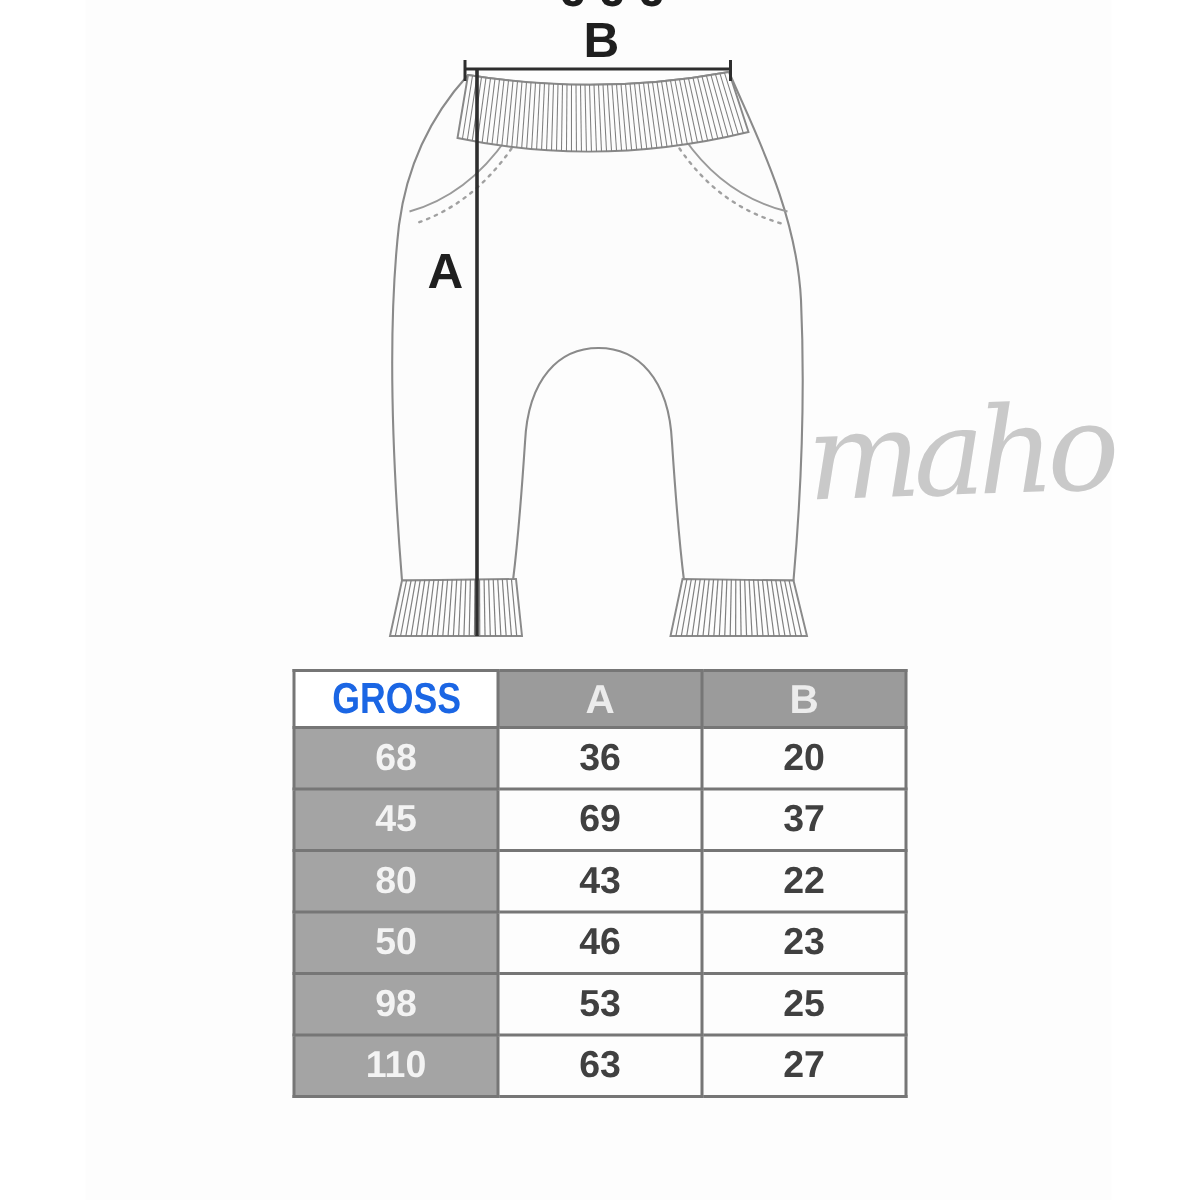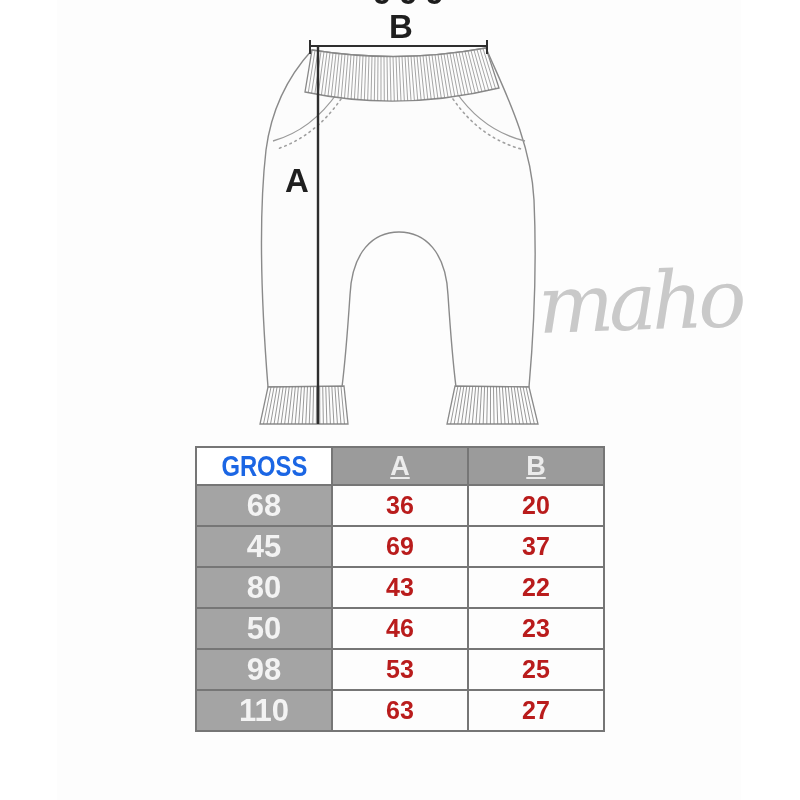--- a/index.html
+++ b/index.html
@@ -42,30 +42,30 @@
   table.size-table {
     position: absolute; left: 195px; top: 446px; width: 410px;
     border-collapse: collapse; table-layout: fixed;
   }
   .size-table td {
     border: 2px solid #767676;
     text-align: center; vertical-align: middle;
     height: 39px; padding: 0;
     font-weight: bold;
   }
-  .size-table tr.hdr td { height: 36px; text-decoration: underline; }
+  .size-table tr.hdr td { height: 36px; }
   .cell-gross { background: #ffffff; }
   .cell-gross span {
     display: inline-block; color: #1b66e4;
     font-size: 29px; font-weight: bold;
     transform: scaleX(0.82); letter-spacing: 0px;
   }
   .cell-hdr  { background: #9b9b9b; color: #ececec; font-size: 27px; }
-  .cell-size { background: #a4a4a4; color: #f3f3f3; font-size: 31px; }
-  .cell-val  { background: #fdfdfd; color: #b91c1c; font-size: 25px; }
+  .cell-size { background: #a4a4a4; color: #f3f3f3; font-size: 25px; }
+  .cell-val  { background: #fdfdfd; color: #404040; font-size: 25px; }
 </style>
 </head>
 <body>
 
 <div class="photo-area"></div>
 
 <div class="top-fragment">
   <span>JJJ</span>
 </div>
 

